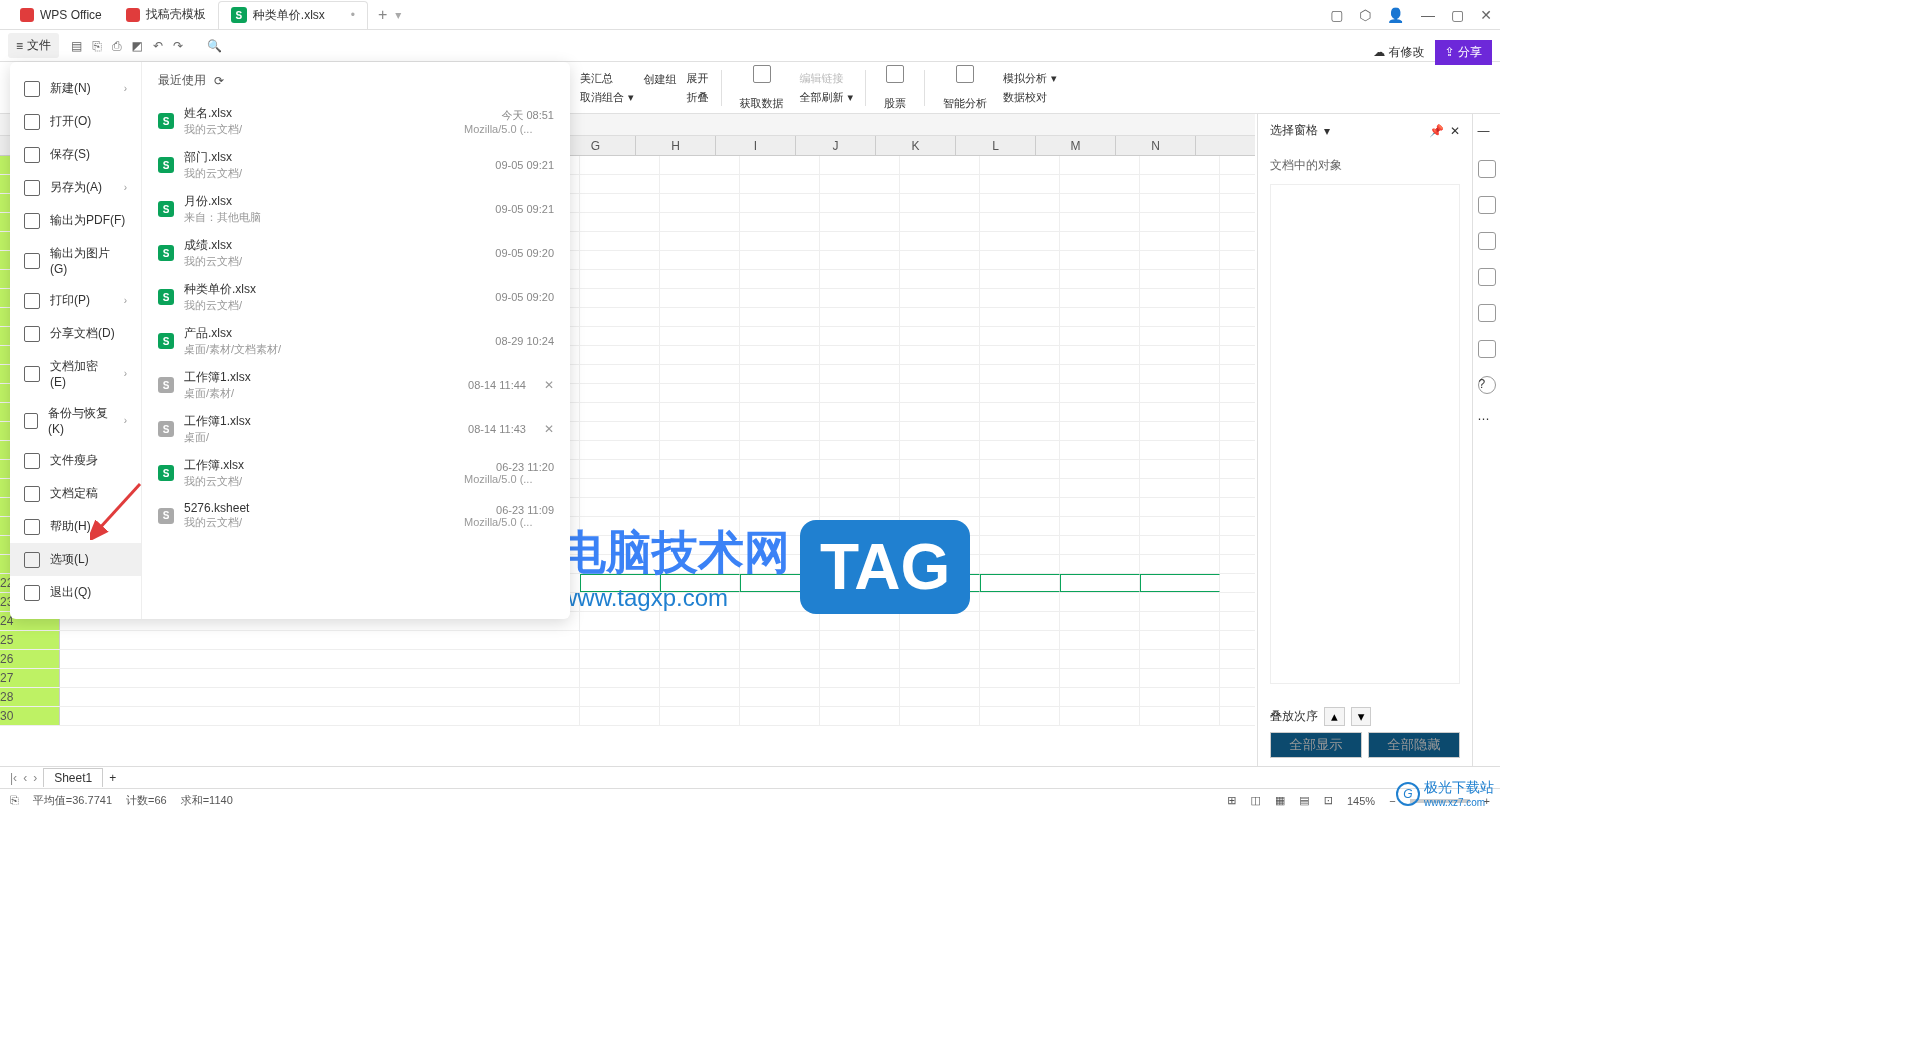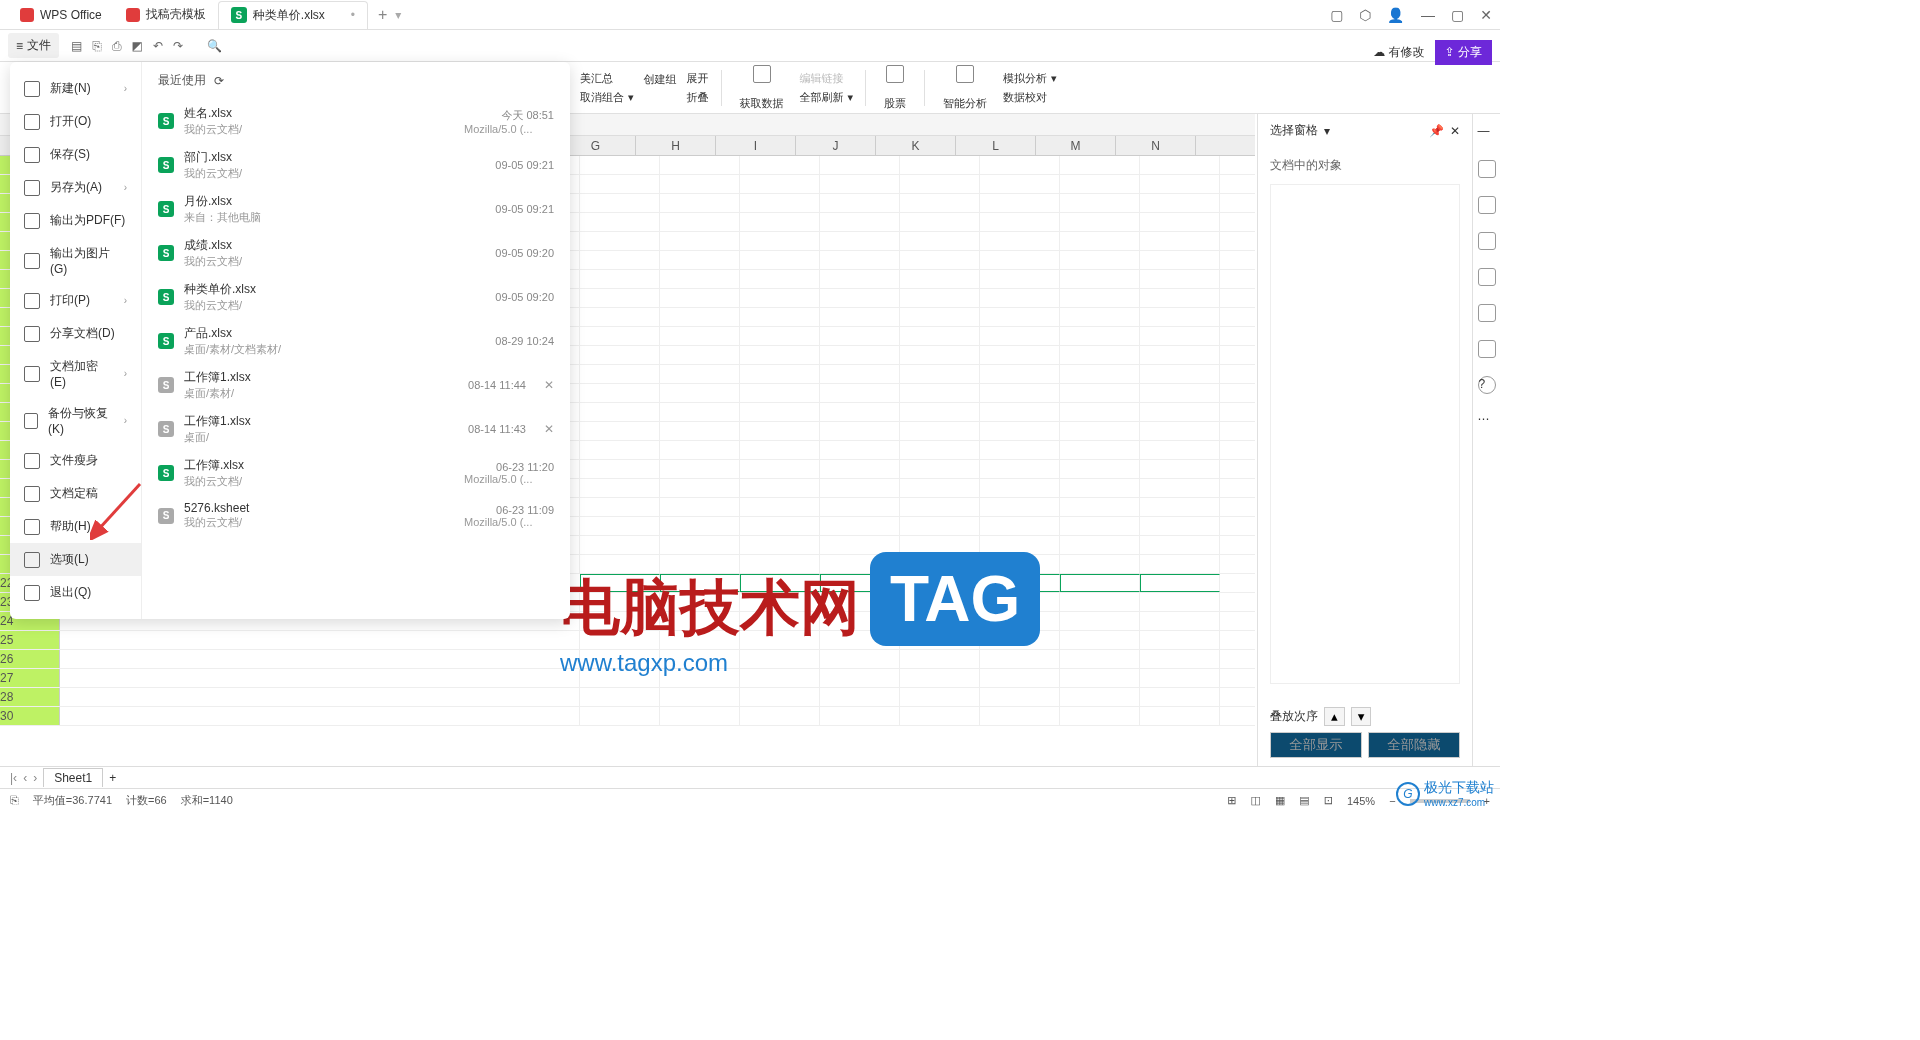--- a/index.html
+++ b/index.html
@@ -89,21 +89,21 @@
 .sheet-tabs .nav { color: #888; }
 .sheet-tabs .tab { padding: 2px 10px; border: 1px solid #ccc; border-bottom: none; background: #fff; }
 
 
 .status { position: absolute; bottom: 0; left: 0; right: 0; height: 24px; border-top: 1px solid #ddd; display: flex; align-items: center; padding: 0 10px; gap: 14px; font-size: 11px; color: #555; }
 .status .spacer { flex: 1; }
 
 
 .watermark { position: absolute; top: 520px; left: 560px; z-index: 50; display: flex; align-items: center; gap: 10px; }
 .watermark .txt { }
-.watermark .txt .cn { font-size: 60px; color: #b91c1c; font-weight: bold; margin-top: 48px; }
+.watermark .txt .cn { font-size: 46px; color: #3b82f6; font-weight: bold; }
 .watermark .txt .url { font-size: 24px; color: #2080d0; }
 .watermark .tag { background: #2080d0; color: #fff; font-size: 64px; font-weight: bold; padding: 10px 20px; border-radius: 16px; }
 .download-badge { position: absolute; bottom: 4px; right: 6px; display: flex; align-items: center; gap: 4px; z-index: 60; }
 .download-badge .g { width: 24px; height: 24px; border: 2px solid #2080d0; border-radius: 50%; color: #2080d0; display: flex; align-items: center; justify-content: center; font-style: italic; }
 .download-badge .t { font-size: 14px; color: #2080d0; }
 .download-badge .u { font-size: 10px; color: #2080d0; }
 </style>
 </head>
 <body>
 

